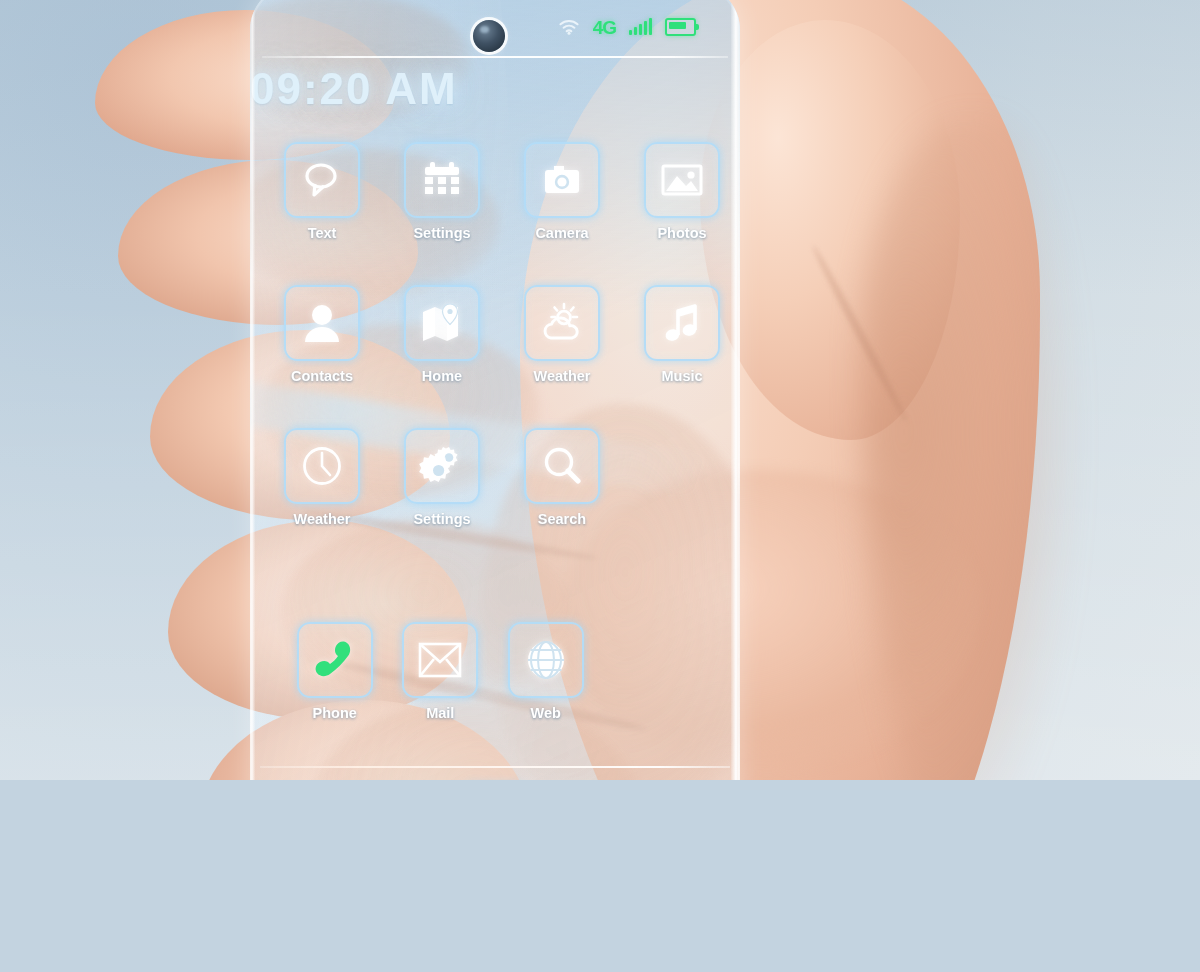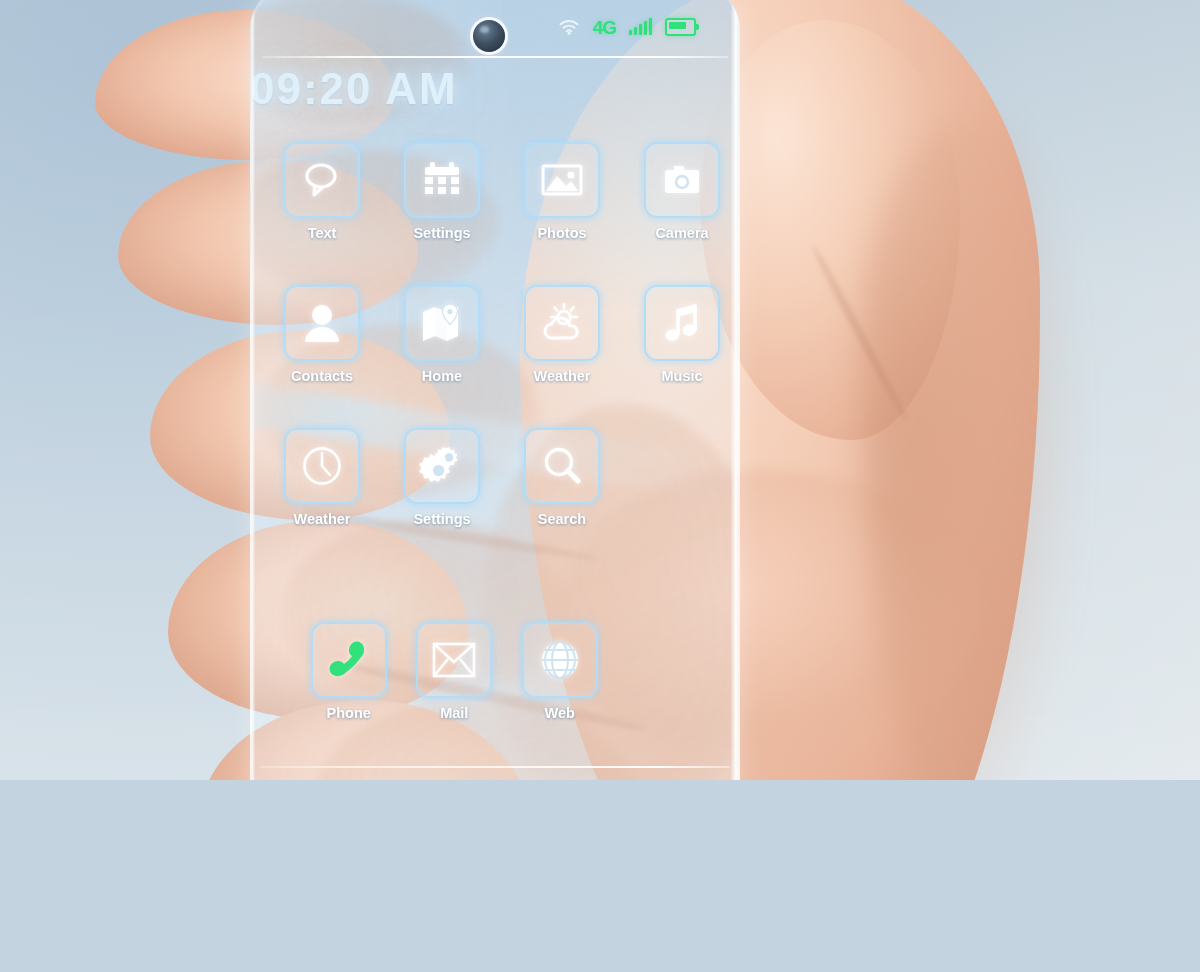--- a/index.html
+++ b/index.html
@@ -164,21 +164,21 @@
     color:#dff0fa;
     text-shadow:0 0 14px rgba(215,240,255,.85), 0 0 30px rgba(180,220,250,.5), 0 1px 2px rgba(120,160,190,.35);
   }
 
   
   .grid{
     position:absolute;left:34px;top:158px;width:422px;
     display:grid;grid-template-columns:repeat(4,1fr);row-gap:48px;gap:44px;
   }
   .dock{
-    position:absolute;left:46px;top:638px;width:422px;
+    position:absolute;left:32px;top:638px;width:422px;
     display:grid;grid-template-columns:repeat(4,1fr);
   }
   .app{display:flex;flex-direction:column;align-items:center;cursor:pointer;}
   .tile{
     width:72px;height:72px;border-radius:13px;
     border:2.5px solid rgba(178,220,248,.95);
     box-shadow:0 0 9px rgba(160,215,250,.75), inset 0 0 10px rgba(190,230,255,.22);
     display:flex;align-items:center;justify-content:center;
     background:rgba(255,255,255,.045);
   }
@@ -310,40 +310,40 @@
               <rect x="17" y="28" width="8" height="7"></rect>
               <rect x="30" y="28" width="8" height="7"></rect>
             </g>
           </svg>
         </div>
         <div class="app-label">Settings</div>
       </div>
 
       <div class="app">
         <div class="tile">
-          <svg width="44" height="42" viewBox="0 0 44 42">
-            <g fill="none" stroke="#fff" stroke-width="3">
-              <rect x="3" y="7" width="38" height="28" rx="1.5"></rect>
-            </g>
-            <circle cx="31" cy="16" r="3.6" fill="#fff"></circle>
-            <path d="M6 32 L17 17 L26 27 L31 22 L38 32 Z" fill="#fff"></path>
-          </svg>
-        </div>
-        <div class="app-label">Photos</div>
-      </div>
-
-      <div class="app">
-        <div class="tile">
           <svg width="44" height="40" viewBox="0 0 44 40">
             <path d="M14 6 h10 v4 h12 a3 3 0 0 1 3 3 v17 a3 3 0 0 1 -3 3 h-28 a3 3 0 0 1 -3 -3 v-17 a3 3 0 0 1 3 -3 h6 z" fill="#fff"></path>
             <circle cx="22" cy="22" r="7.2" fill="#cfe3f0"></circle>
             <circle cx="22" cy="22" r="4.6" fill="#fff"></circle>
           </svg>
         </div>
         <div class="app-label">Camera</div>
+      </div>
+
+      <div class="app">
+        <div class="tile">
+          <svg width="44" height="42" viewBox="0 0 44 42">
+            <g fill="none" stroke="#fff" stroke-width="3">
+              <rect x="3" y="7" width="38" height="28" rx="1.5"></rect>
+            </g>
+            <circle cx="31" cy="16" r="3.6" fill="#fff"></circle>
+            <path d="M6 32 L17 17 L26 27 L31 22 L38 32 Z" fill="#fff"></path>
+          </svg>
+        </div>
+        <div class="app-label">Photos</div>
       </div>
 
       <div class="app">
         <div class="tile">
           <svg width="40" height="42" viewBox="0 0 40 42">
             <circle cx="20" cy="13" r="10" fill="#fff"></circle>
             <path d="M3 40 a17 15 0 0 1 34 0 z" fill="#fff"></path>
           </svg>
         </div>
         <div class="app-label">Contacts</div>

